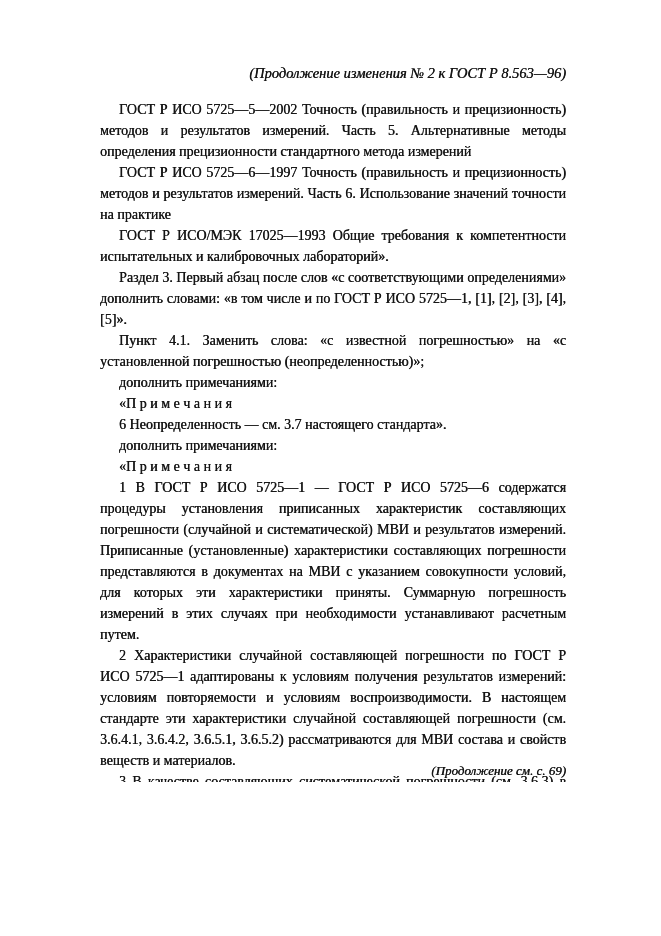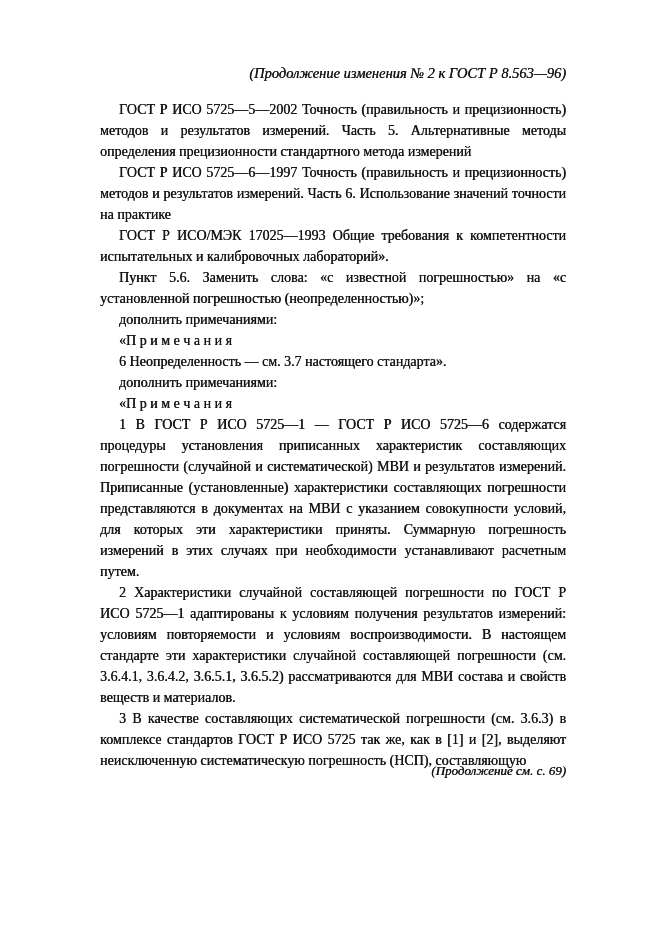--- a/index.html
+++ b/index.html
@@ -46,21 +46,22 @@
 </head>
 <body>
 
 <div class="page">
   <div class="header-note scan-text">(Продолжение изменения № 2 к ГОСТ Р 8.563—96)</div>
 
   <div class="body-text scan-text" id="paragraphs">
       <p class="para">ГОСТ Р ИСО 5725—5—2002 Точность  (правильность и прецизионность) методов и результатов измерений. Часть 5. Альтернативные методы определения прецизионности стандартного метода измерений</p>
       <p class="para">ГОСТ Р ИСО 5725—6—1997 Точность  (правильность и прецизионность) методов и результатов измерений. Часть 6. Использование значений точности на практике</p>
       <p class="para">ГОСТ Р ИСО/МЭК 17025—1993 Общие требования к компетентности испытательных и калибровочных лабораторий».</p>
-      <p class="para">Пункт 5.6. Заменить слова: «с известной погрешностью» на «с установленной погрешностью (неопределенностью)»;</p>
+      <p class="para">Раздел 3. Первый  абзац  после слов «с соответствующими определениями» дополнить словами: «в том числе и по ГОСТ Р ИСО 5725—1, [1], [2], [3], [4], [5]».</p>
+      <p class="para">Пункт 4.1. Заменить слова: «с известной погрешностью» на «с установленной погрешностью (неопределенностью)»;</p>
       <p class="para">дополнить примечаниями:</p>
       <p class="para">«П р и м е ч а н и я</p>
       <p class="para">6 Неопределенность — см. 3.7 настоящего стандарта».</p>
       <p class="para">дополнить примечаниями:</p>
       <p class="para">«П р и м е ч а н и я</p>
       <p class="para">1 В ГОСТ Р ИСО 5725—1 — ГОСТ Р ИСО 5725—6  содержатся  процедуры  установления приписанных характеристик составляющих погрешности (случайной и систематической) МВИ и результатов измерений. Приписанные (установленные) характеристики составляющих погрешности представляются в документах на МВИ с указанием совокупности условий, для которых эти характеристики приняты. Суммарную погрешность измерений в этих случаях при необходимости устанавливают расчетным путем.</p>
       <p class="para">2 Характеристики случайной  составляющей  погрешности  по ГОСТ Р ИСО 5725—1 адаптированы к условиям получения результатов измерений: условиям повторяемости и условиям воспроизводимости. В настоящем стандарте эти характеристики случайной составляющей погрешности (см. 3.6.4.1, 3.6.4.2, 3.6.5.1, 3.6.5.2) рассматриваются для МВИ состава и свойств веществ и материалов.</p>
       <p class="para">3 В качестве составляющих систематической погрешности (см. 3.6.3) в комплексе стандартов ГОСТ Р ИСО 5725 так же, как в [1] и [2], выделяют неисключенную систематическую погрешность (НСП), составляющую</p>
     </div>
 

